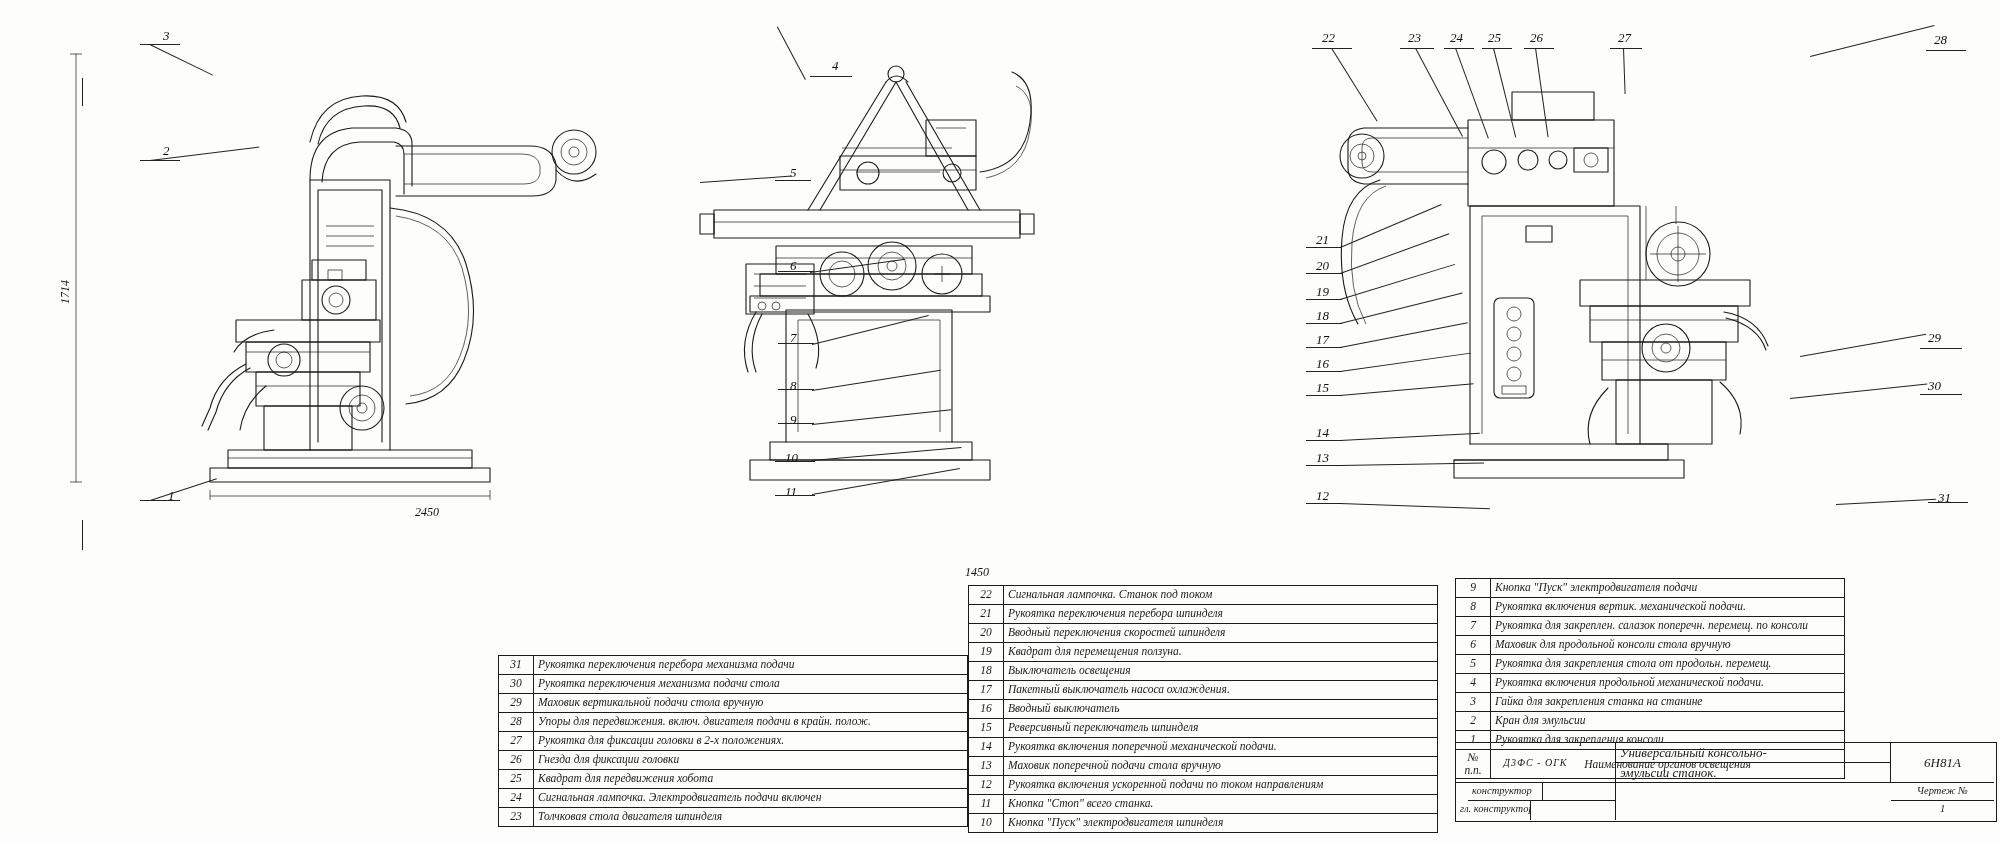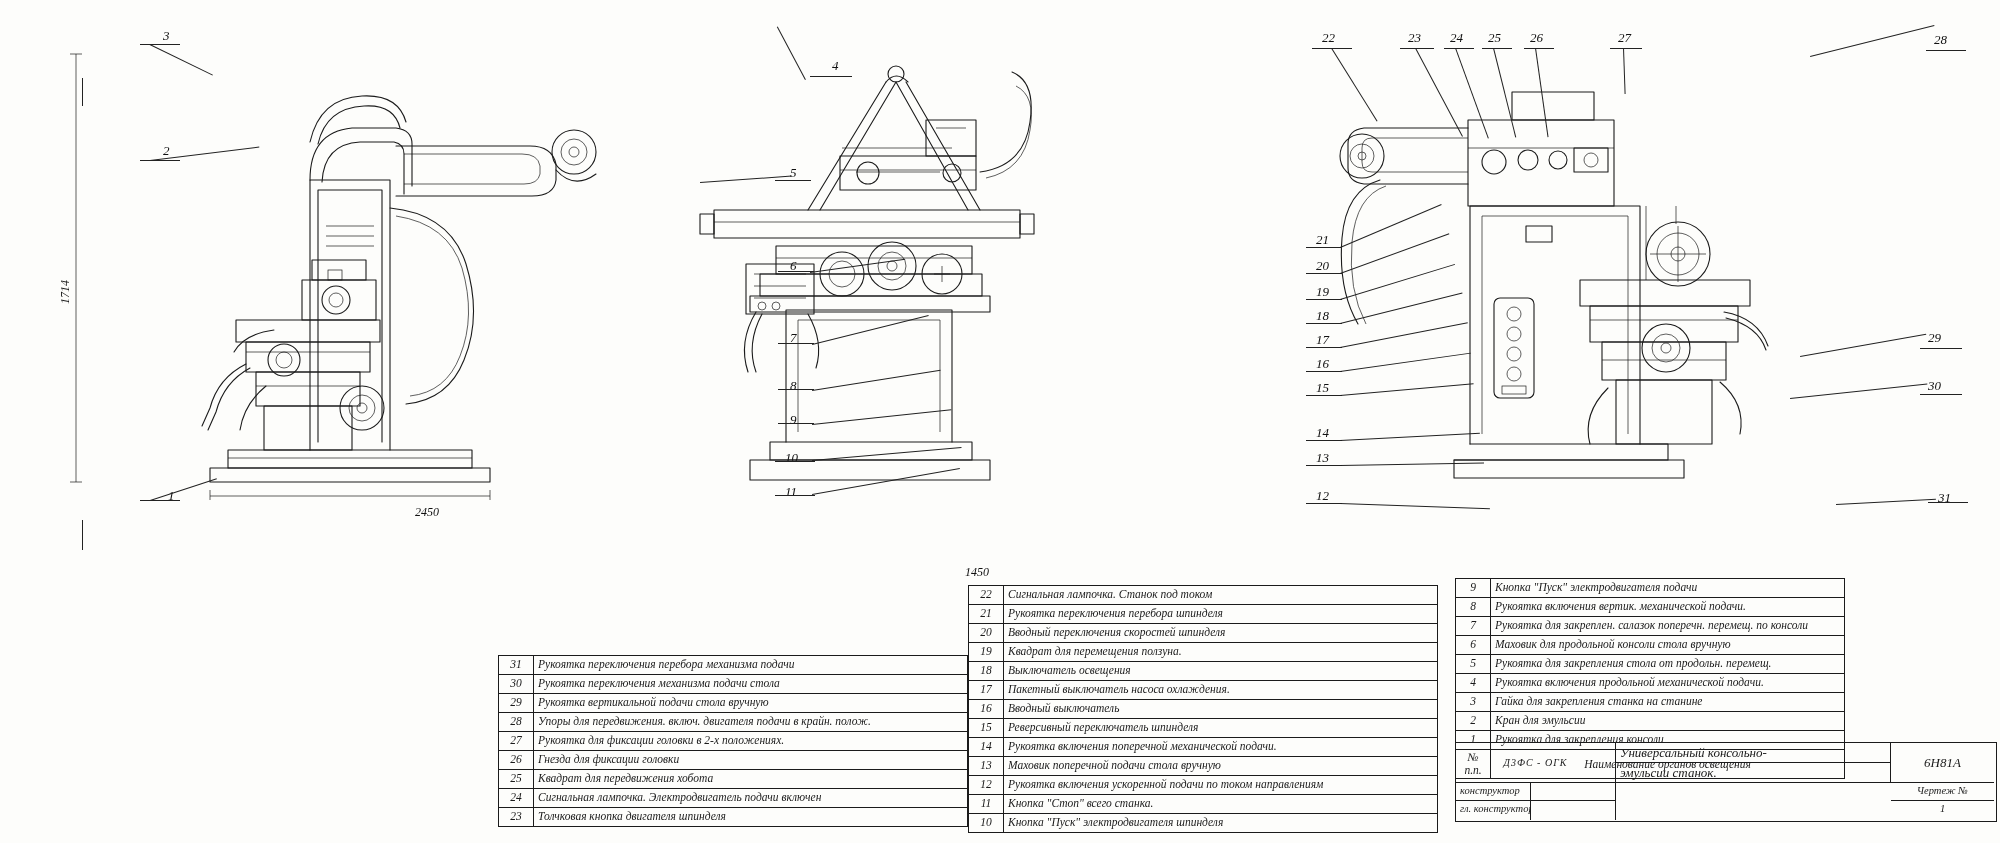--- a/index.html
+++ b/index.html
@@ -357,21 +357,21 @@
       <tr>
           <td class="num">31</td>
           <td class="txt">Рукоятка  переключения перебора механизма подачи</td>
         </tr>
       <tr>
           <td class="num">30</td>
           <td class="txt">Рукоятка  переключения механизма подачи стола</td>
         </tr>
       <tr>
           <td class="num">29</td>
-          <td class="txt">Рукоятка вертикальной подачи стола  вручную</td>
+          <td class="txt">Маховик вертикальной подачи стола  вручную</td>
         </tr>
       <tr>
           <td class="num">28</td>
           <td class="txt">Упоры для передвижения. включ. двигателя подачи в крайн. полож.</td>
         </tr>
       <tr>
           <td class="num">27</td>
           <td class="txt">Рукоятка  для фиксации головки  в 2-х положениях.</td>
         </tr>
       <tr>
@@ -381,21 +381,21 @@
       <tr>
           <td class="num">25</td>
           <td class="txt">Квадрат  для передвижения хобота</td>
         </tr>
       <tr>
           <td class="num">24</td>
           <td class="txt">Сигнальная лампочка. Электродвигатель подачи включен</td>
         </tr>
       <tr>
           <td class="num">23</td>
-          <td class="txt">Толчковая кнопка двигателя шпинделя</td>
+          <td class="txt">Толчковая стола двигателя шпинделя</td>
         </tr>
     </tbody>
   </table>
 
   <table class="spec" id="tbl-mid">
     <tbody>
       <tr>
           <td class="num">22</td>
           <td class="txt">Сигнальная  лампочка.  Станок под током</td>
         </tr>
@@ -494,21 +494,21 @@
       </tr>
     </tbody>
   </table>
 
   <div id="titleblock">
     <div class="cell tb-big" style="left:0;top:0;width:160px;height:40px;display:flex;align-items:center;justify-content:center;">Д3ФС - ОГК</div>
     <div class="cell tb-md" style="left:160px;top:0;width:275px;height:20px;">Универсальный консольно-</div>
     <div class="cell tb-md" style="left:160px;top:20px;width:275px;height:20px;border-bottom:1px solid #1b1b1b;">эмульсии станок.</div>
     <div class="cell tb-md" style="left:435px;top:0;width:103px;height:40px;border-right:none;display:flex;align-items:center;justify-content:center;">6Н81А</div>
 
-    <div class="cell tb-sm" style="left:0;top:40px;width:75px;height:18px;">конструктор</div>
+    <div class="cell tb-sm" style="left:12px;top:40px;width:75px;height:18px;">конструктор</div>
     <div class="cell" style="left:75px;top:40px;width:85px;height:18px;"></div>
     <div class="cell tb-sm" style="left:0;top:58px;width:75px;height:19px;border-bottom:none;">гл. конструктор</div>
     <div class="cell" style="left:75px;top:58px;width:85px;height:19px;border-bottom:none;"></div>
 
     <div class="cell tb-sm" style="left:435px;top:40px;width:103px;height:18px;border-right:none;text-align:center;">Чертеж №</div>
     <div class="cell tb-sm" style="left:435px;top:58px;width:103px;height:19px;border-right:none;border-bottom:none;text-align:center;">1</div>
   </div>
 
   <div class="tick" style="left:82px;top:78px;width:1px;height:28px;"></div>
   <div class="tick" style="left:82px;top:520px;width:1px;height:30px;"></div>

